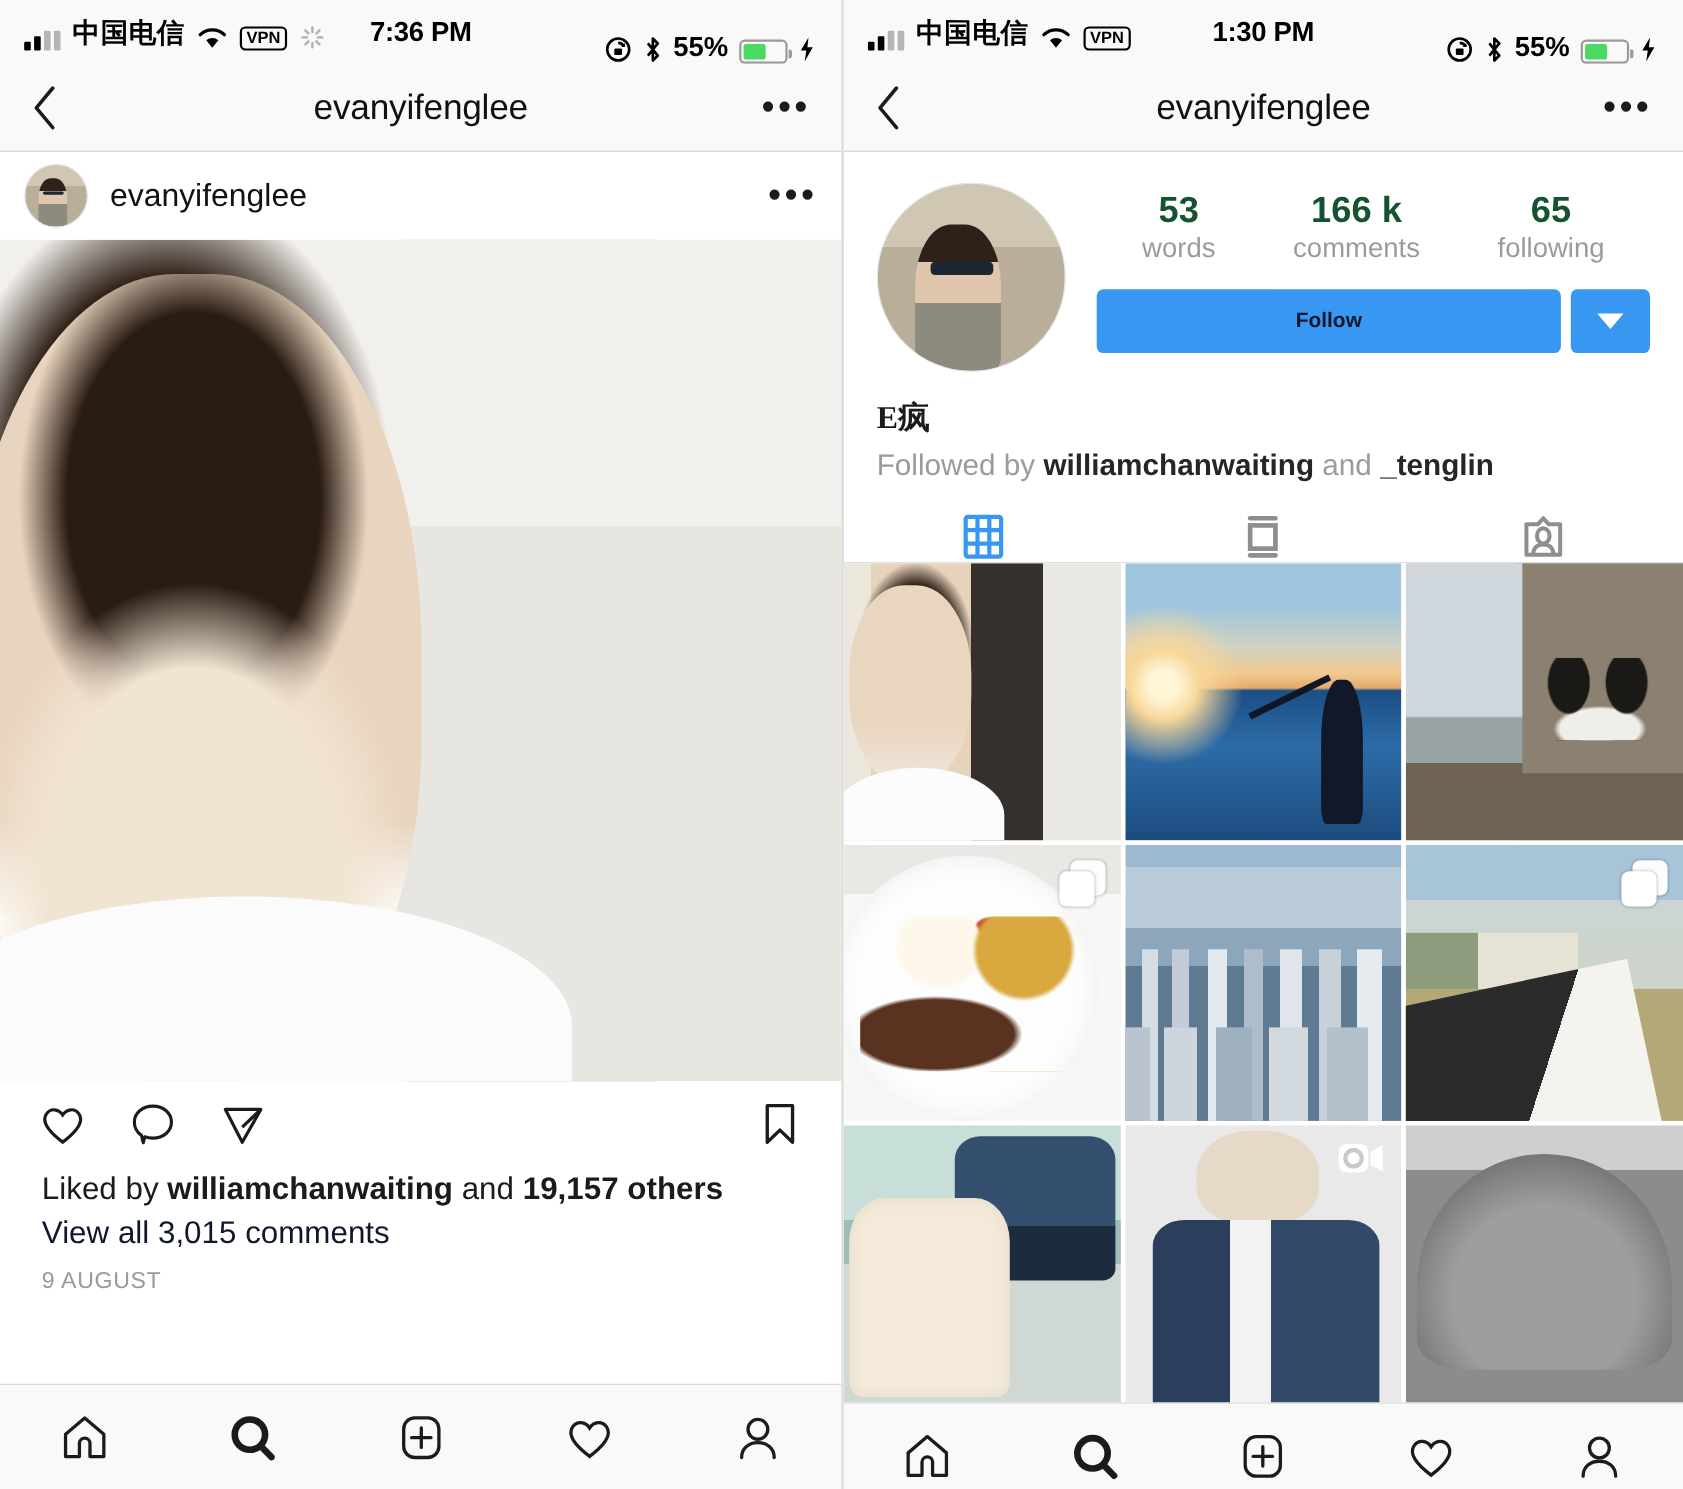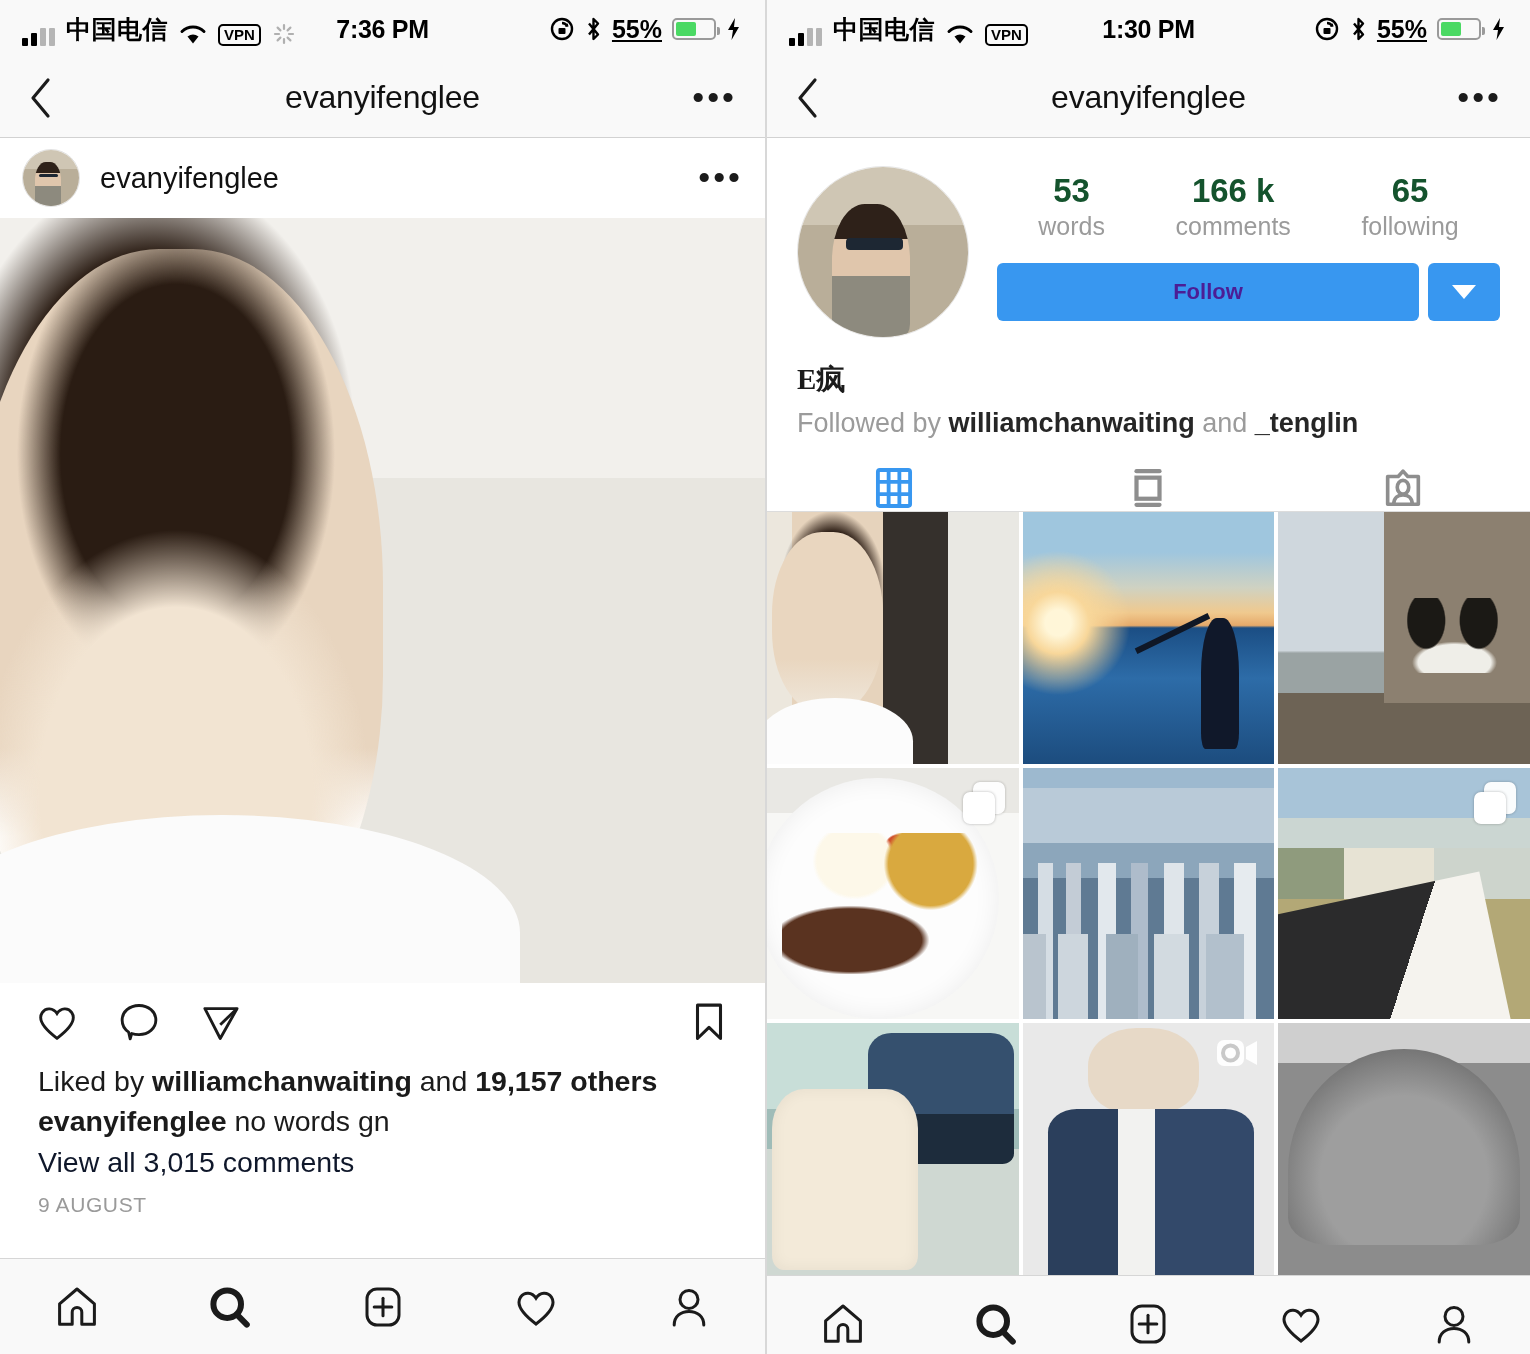--- a/index.html
+++ b/index.html
@@ -22,21 +22,21 @@
   .statusbar {
     height: 58px; flex: 0 0 58px;
     background: #f9f9f9;
     display: flex; align-items: center;
     padding: 0 22px;
     position: relative;
   }
   .sb-left { display: flex; align-items: flex-end; gap: 11px; }
   .sb-right {
     position: absolute; right: 24px; top: 0; height: 58px;
-    display: flex; align-items: center; gap: 10px; text-decoration: underline;
+    display: flex; align-items: flex-end; gap: 10px;
   }
   .sb-time {
     position: absolute; left: 0; right: 0; top: 0; height: 58px;
     display: flex; align-items: center; justify-content: center;
     font-size: 25px; font-weight: bold; color: #000;
     letter-spacing: -0.3px;
   }
   .carrier { font-size: 25px; font-weight: 600; color: #000; letter-spacing: 0.5px; }
   .signal { display: flex; align-items: flex-end; gap: 3px; height: 18px; }
   .signal i { width: 6px; background: #000; border-radius: 1px; display: block; }
@@ -118,21 +118,21 @@
     overflow: hidden; flex: 0 0 172px; border: 1px solid #e6e6e6;
   }
   .pf-right { flex: 1; margin-left: 28px; }
   .stats { display: flex; justify-content: space-around; padding: 6px 6px 0 6px; }
   .stat { text-align: center; }
   .stat-num { font-size: 33px; font-weight: bold; color: #14532d; line-height: 1.18; }
   .stat-lbl { font-size: 25px; color: #9b9b9b; line-height: 1.2; }
   .followrow { display: flex; gap: 9px; margin-top: 22px; }
   .btn-follow {
     flex: 1; height: 58px; background: #3897f0; border: none; border-radius: 6px;
-    color: #4c1d95; font-size: 22px; font-weight: bold;
+    color: #0f172a; font-size: 19px; font-weight: bold;
     font-family: "Liberation Sans", sans-serif; cursor: pointer;
   }
   .btn-caret {
     width: 72px; height: 58px; background: #3897f0; border: none; border-radius: 6px;
     display: flex; align-items: center; justify-content: center; cursor: pointer;
   }
   .caret { width: 0; height: 0; border-left: 12px solid transparent; border-right: 12px solid transparent; border-top: 14px solid #fff; }
   .bio { padding: 22px 30px 0 30px; }
   .bio-name { font-size: 29px; font-weight: bold; color: #1b1b1b; font-family: Liberation Serif, serif; }
   .bio-follow { font-size: 27px; color: #9b9b9b; margin-top: 8px; }
@@ -407,23 +407,20 @@
       </svg>
       <div class="spacer"></div>
       <svg width="44" height="46" viewBox="0 0 20 24">
         <path d="M4 3.2 L16 3.2 L16 20.6 L10 14.8 L4 20.6 Z" fill="none" stroke="#1b1b1b" stroke-width="1.6" stroke-linejoin="round"></path>
       </svg>
     </div>
 
     <div class="caption">
       <div class="cap-line">
         <span>Liked by </span><b>williamchanwaiting</b><span> and </span><b>19,157 others</b>
-      </div>
-      <div class="cap-line">
-        <b>evanyifenglee</b><span> no words gn</span>
       </div>
       <div class="cap-line cap-muted">View all 3,015 comments</div>
       <div class="cap-date">9 AUGUST</div>
     </div>
 
     <div class="tabbar">
       <svg width="48" height="48" viewBox="0 0 24 24">
         <path d="M3.3 10.4 L12 3 L20.7 10.4 L20.7 20.6 L14.4 20.6 L14.4 14.6 A2.4 2.4 0 0 0 9.6 14.6 L9.6 20.6 L3.3 20.6 Z" fill="none" stroke="#1b1b1b" stroke-width="1.5" stroke-linejoin="round"></path>
       </svg>
       <svg width="48" height="48" viewBox="0 0 24 24">

